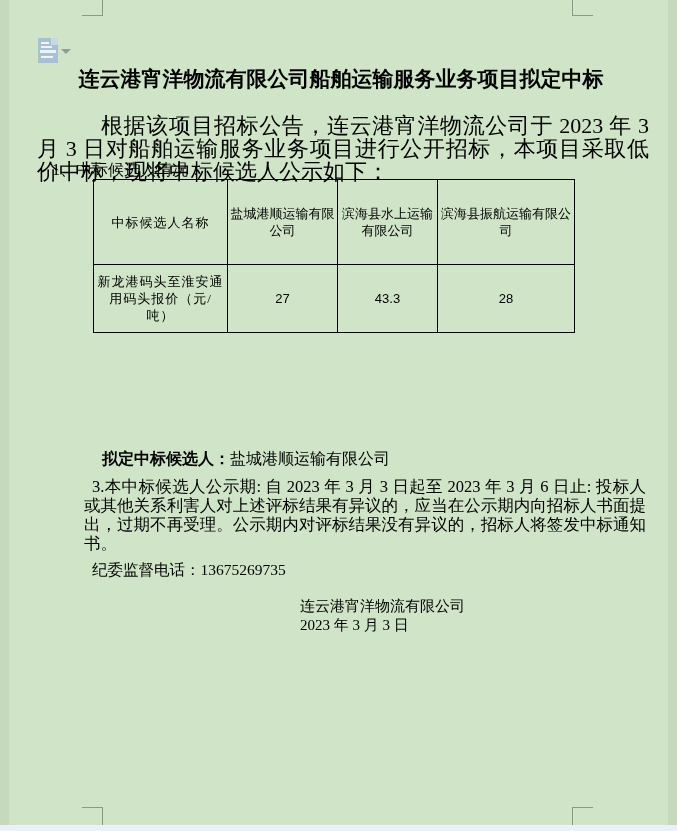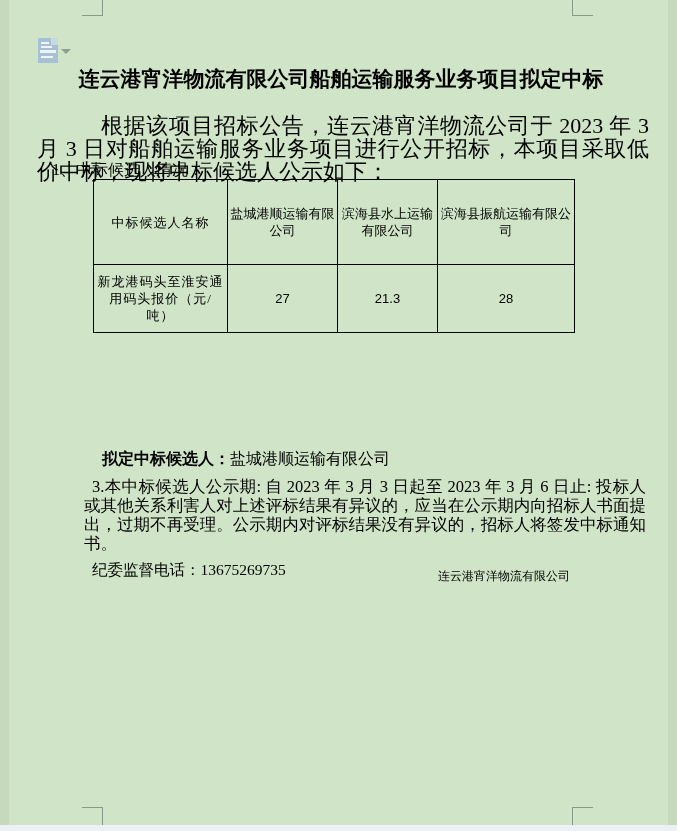--- a/index.html
+++ b/index.html
@@ -40,22 +40,22 @@
   td.lab{letter-spacing:1px;}
   td.lab-left{text-align:left;padding:0 6px;}
   td.lab-top{vertical-align:top;padding-top:7px;}
   td.num{font-family:"Liberation Sans","DejaVu Sans",sans-serif;font-size:13.5px;letter-spacing:0;}
   .proposed{position:absolute;left:102px;top:449px;font-size:16px;text-align:right;}
   .proposed .lbl{font-weight:bold;}
   .notice{position:absolute;left:84px;top:477px;width:562px;
           font-size:16.5px;line-height:19px;text-indent:8px;text-align:justify;}
   .phone1{position:absolute;left:92px;top:560px;font-size:15.5px;}
   .phone2{position:absolute;left:92px;top:580px;font-size:15.5px;}
-  .signature{position:absolute;left:300px;top:567px;width:270px;text-align:right;
-             font-size:12px;line-height:19px;}
+  .signature{position:absolute;left:300px;top:597px;width:270px;text-align:left;
+             font-size:15px;line-height:19px;}
   .bottom-bar{position:absolute;left:0;top:825px;width:677px;height:6px;background:#eef0f8;}
 </style>
 </head>
 <body>
 
 <div class="page">
 
   <div class="edge edge-left"></div>
   <div class="edge edge-right"></div>
 
@@ -94,33 +94,34 @@
       <td>盐城港顺运输有限公司</td>
       <td>滨海县水上运输有限公司</td>
       <td>滨海县振航运输有限公司</td>
     </tr>
     <tr style="height:68px">
       <td class="lab lab-left lab-top">
         <span style="display:block">新龙港码头至淮安通</span>
         <span style="display:block">用码头报价（元/吨）</span>
       </td>
       <td class="num">27</td>
-      <td class="num">21.3</td>
+      <td class="num">43.3</td>
       <td class="num">28</td>
     </tr>
   </tbody>
     </table>
 
   <div class="proposed">
     <span class="lbl">拟定中标候选人：</span><span>盐城港顺运输有限公司</span>
   </div>
 
   <div class="notice">3.本中标候选人公示期: 自 2023 年 3 月 3 日起至 2023 年 3 月 6 日止: 投标人或其他关系利害人对上述评标结果有异议的，应当在公示期内向招标人书面提出，过期不再受理。公示期内对评标结果没有异议的，招标人将签发中标通知书。</div>
 
   <div class="phone1">纪委监督电话：13675269735</div>
 
   <div class="signature">
     <div>连云港宵洋物流有限公司</div>
+    <div>2023 年 3 月 3 日</div>
   </div>
 
   <div class="bottom-bar"></div>
 
 </div>
 
 </body></html>

